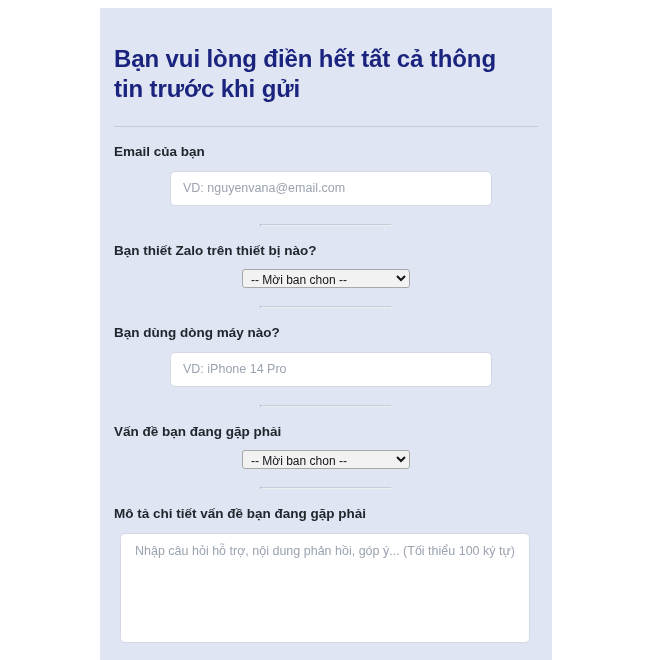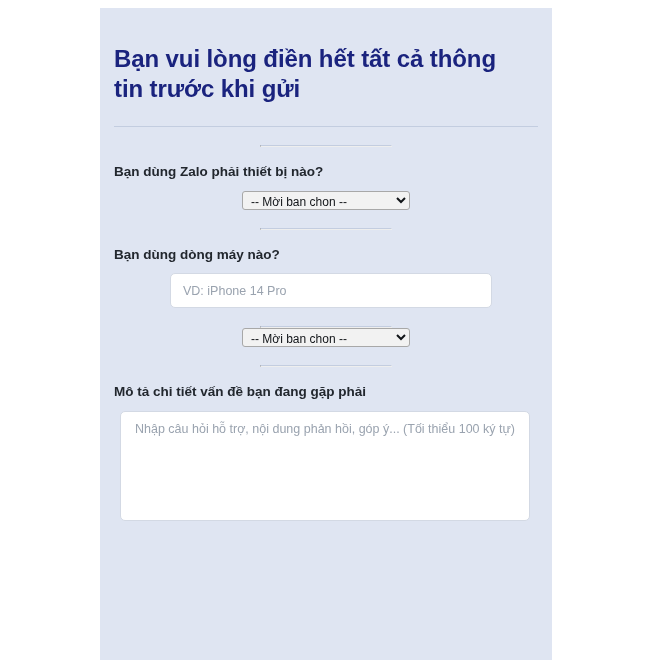--- a/index.html
+++ b/index.html
@@ -122,42 +122,47 @@
 </style>
 </head>
 <body>
 
 <div class="page">
   <div class="form-panel">
 
     <h1 class="form-title">Bạn vui lòng điền hết tất cả thông tin trước khi gửi</h1>
     <hr class="title-rule">
 
+    <div class="field">
+      <div class="field-label">Email của bạn</div>
+      <input class="text-input" type="text" placeholder="VD: nguyenvana@email.com" style="">
+    </div>
 
     <hr class="divider">
 
     <div class="field">
-      <div class="field-label">Bạn dùng Zalo phải thiết bị nào?</div>
+      <div class="field-label">Bạn thiết Zalo trên thiết bị nào?</div>
       <div class="select-wrap">
         <select class="select-input">
           <option>-- Mời bạn chọn --</option>
         </select>
       </div>
     </div>
 
     <hr class="divider">
 
     <div class="field">
       <div class="field-label">Bạn dùng dòng máy nào?</div>
       <input class="text-input" type="text" placeholder="VD: iPhone 14 Pro" style="">
     </div>
 
     <hr class="divider">
 
     <div class="field">
+      <div class="field-label">Vấn đề bạn đang gặp phải</div>
       <div class="select-wrap">
         <select class="select-input">
           <option>-- Mời bạn chọn --</option>
         </select>
       </div>
     </div>
 
     <hr class="divider wide">
 
     <div class="field">

